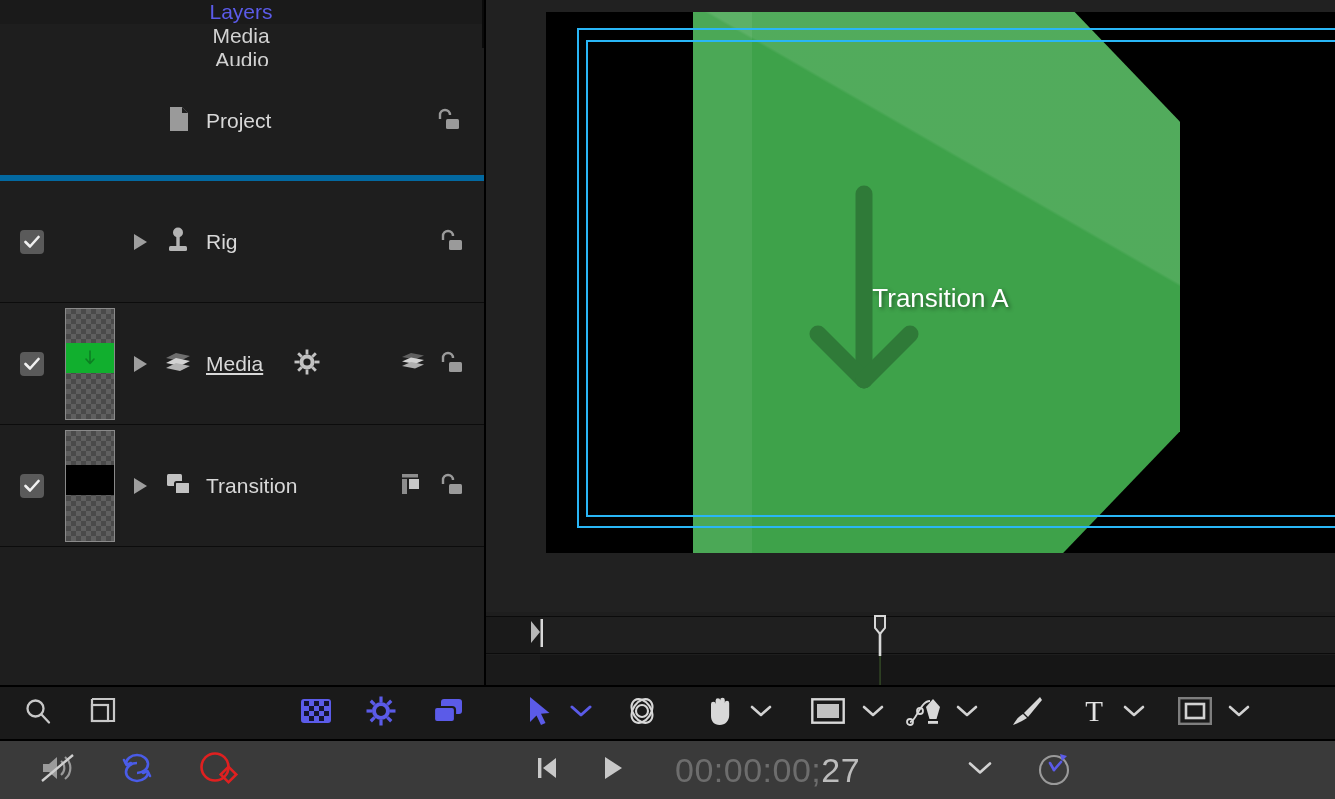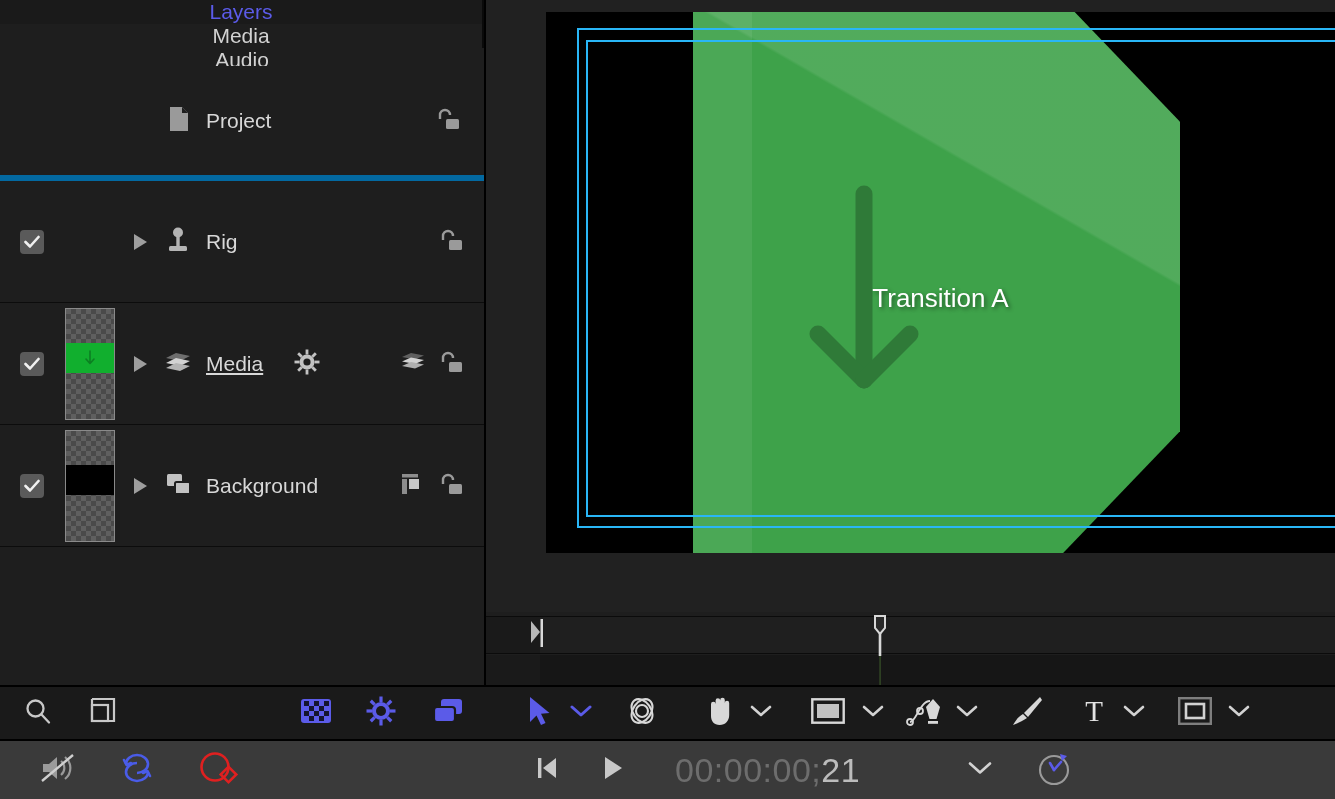--- a/index.html
+++ b/index.html
@@ -304,21 +304,21 @@
           <span class="thumb-band" style="background:#000000"></span>
         </span>
         <span class="disclose"></span>
         <span class="row-icon" style="left:166px">
           <svg width="28" height="24" viewBox="0 0 28 24">
             <rect x="1" y="2" width="15" height="12" rx="1.5" fill="#c2c2c2"></rect>
             <rect x="9" y="10" width="15" height="12" rx="1.5" fill="#c2c2c2"></rect>
             <rect x="9" y="10" width="15" height="12" rx="1.5" fill="none" stroke="#1e1e1e" stroke-width="2"></rect>
           </svg>
         </span>
-        <span class="row-name">Background</span>
+        <span class="row-name">Transition</span>
         <span class="row-right">
           <span>
             <svg width="26" height="22" viewBox="0 0 26 22">
               <rect x="2" y="1" width="16" height="3.5" fill="#8d8d8d"></rect>
               <rect x="2" y="6" width="5" height="15" fill="#8d8d8d"></rect>
               <rect x="9" y="6" width="10" height="10" fill="#c8c8c8"></rect>
             </svg>
           </span>
           <span>
             <svg width="26" height="22" viewBox="0 0 26 22">
@@ -555,21 +555,21 @@
           <path d="M21 3 L21 23 L8 13 Z" fill="#c8c8c8"></path>
         </svg>
     </span>
     <span class="tb-icon" style="left:602px">
       <svg width="22" height="26" viewBox="0 0 22 26">
           <path d="M3 2 L3 24 L20 13 Z" fill="#c8c8c8"></path>
         </svg>
     </span>
 
     <span id="timecode">
-      <span class="tc-dim">00:00:00;</span><span class="tc-bright">21</span>
+      <span class="tc-dim">00:00:00;</span><span class="tc-bright">27</span>
     </span>
     <span class="tb-icon" style="left:968px">
       <svg width="24" height="15" viewBox="0 0 24 15">
           <path d="M2 3 L12 12 L22 3" fill="none" stroke="#d2d2d2" stroke-width="2.6" stroke-linecap="round" stroke-linejoin="round"></path>
         </svg>
     </span>
     <span class="tb-icon" style="left:1036px">
       <svg width="38" height="36" viewBox="0 0 38 36">
         <circle cx="18" cy="20" r="14" fill="none" stroke="#9a9a9a" stroke-width="2.1"></circle>
         <path d="M18 20 L14 13" stroke="#5b5be8" stroke-width="2.6" stroke-linecap="round"></path>

